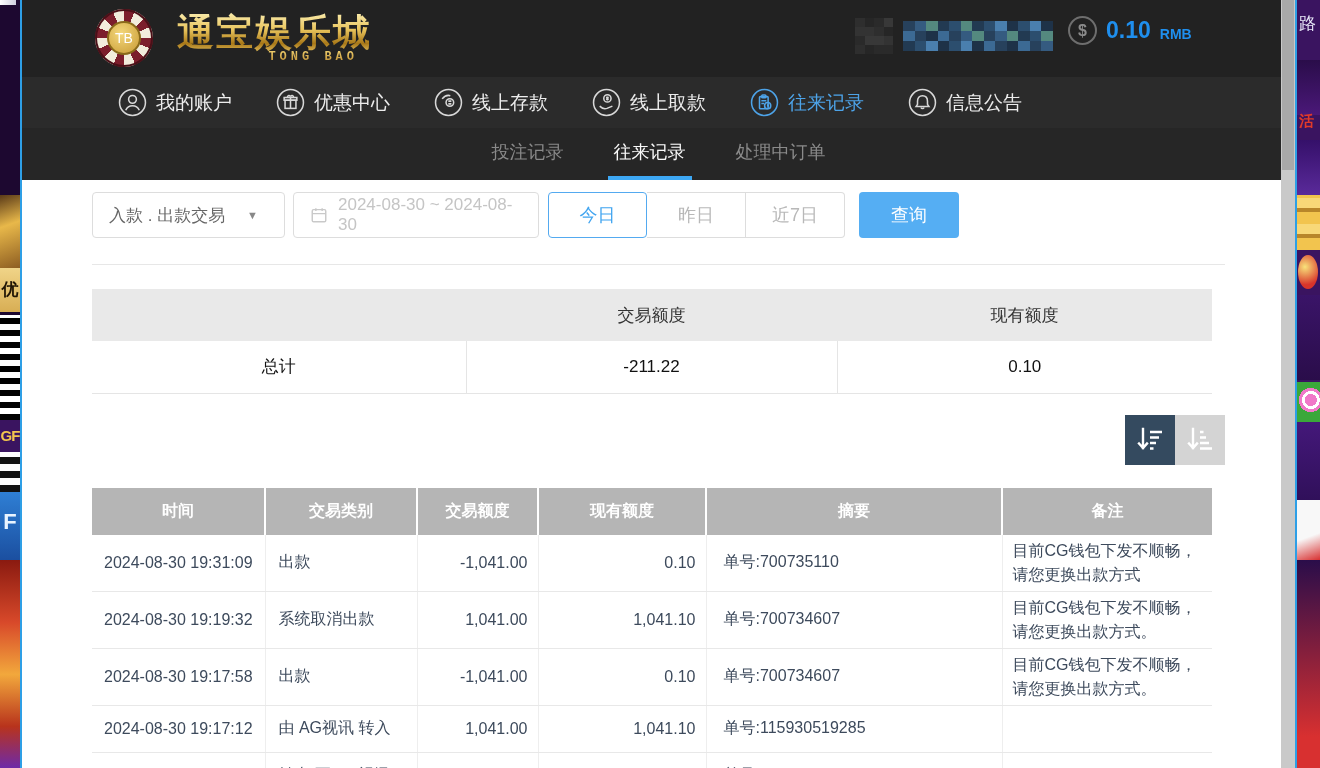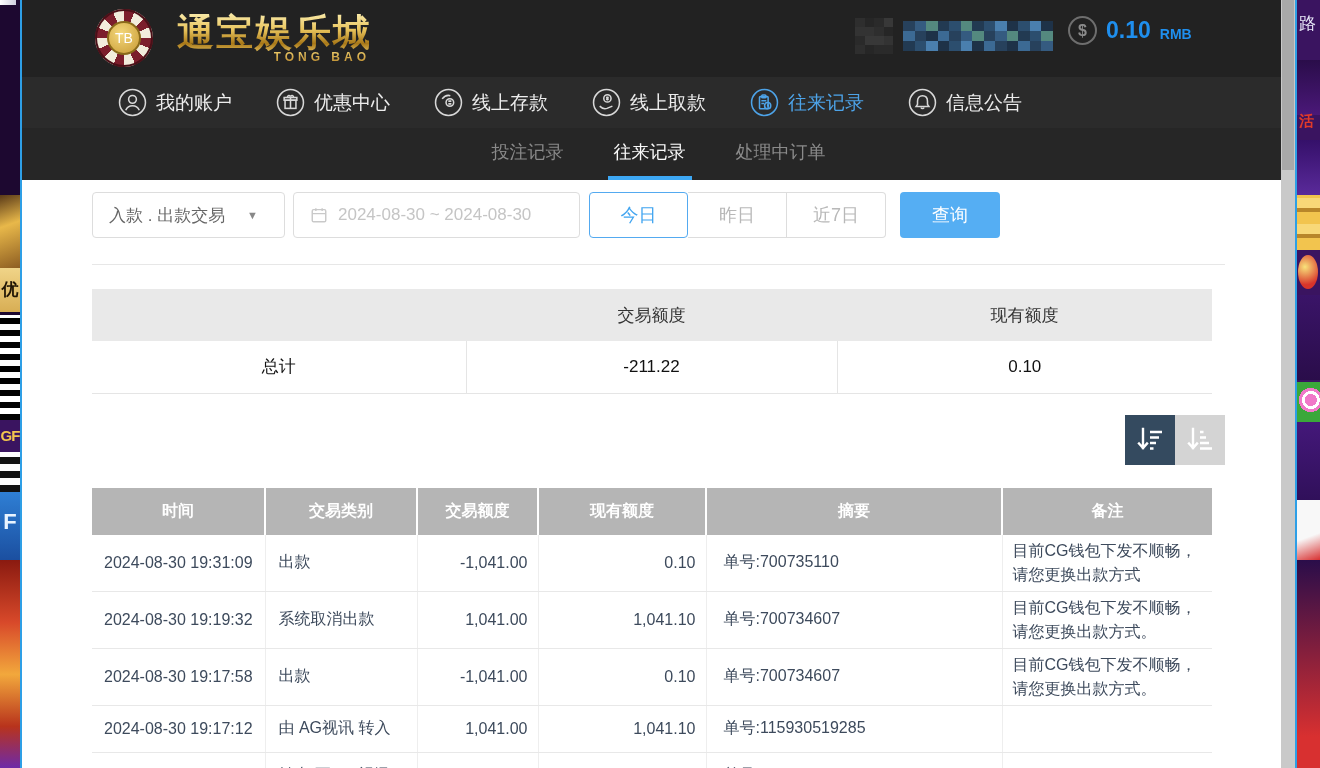--- a/index.html
+++ b/index.html
@@ -46,22 +46,22 @@
   .chip { width:58px; height:58px; border-radius:50%; position:relative; flex:0 0 auto;
     background:conic-gradient(#7c1e2c 0 22deg,#f2ecdc 22deg 45deg,#7c1e2c 45deg 67deg,#f2ecdc 67deg 90deg,#7c1e2c 90deg 112deg,#f2ecdc 112deg 135deg,#7c1e2c 135deg 157deg,#f2ecdc 157deg 180deg,#7c1e2c 180deg 202deg,#f2ecdc 202deg 225deg,#7c1e2c 225deg 247deg,#f2ecdc 247deg 270deg,#7c1e2c 270deg 292deg,#f2ecdc 292deg 315deg,#7c1e2c 315deg 337deg,#f2ecdc 337deg 360deg);
     box-shadow:0 0 0 2px #4a1018 inset; }
   .chip .core { position:absolute; left:50%; top:50%; transform:translate(-50%,-50%); width:34px; height:34px; border-radius:50%;
     background:radial-gradient(circle at 40% 35%,#f4d87c,#c89a34); border:2px solid #8a6a1a;
     color:#fff; font-weight:normal; font-size:14px; display:flex; align-items:center; justify-content:center; }
   .brand-text { margin-left:24px; position:relative; }
   .brand-name { font-size:37px; font-weight:bold; letter-spacing:2px; line-height:1.25;
     background:linear-gradient(180deg,#f8e9a8 10%,#e9c45c 45%,#a87818 75%,#f0d070); -webkit-background-clip:text; background-clip:text; color:transparent;
     font-family:"DejaVu Serif","Liberation Serif",serif; }
-  .brand-sub { position:absolute; right:2px; bottom:-9px; font-size:12px; font-weight:bold; letter-spacing:4px;
-    background:linear-gradient(180deg,#f0d070,#b8862a); -webkit-background-clip:text; background-clip:text; color:transparent; }
+  .brand-sub { position:absolute; right:14px; bottom:-9px; font-size:12px; font-weight:bold; letter-spacing:4px;
+    background:linear-gradient(180deg,#f0d070,#b8862a); -webkit-background-clip:text; background-clip:text; color:transparent;font-family:Liberation Mono, monospace; }
 
   .userarea { position:absolute; left:833px; top:18px; display:flex; align-items:center; gap:10px; }
   .px-block { display:grid; image-rendering:pixelated; }
   .px-avatar { width:38px; height:36px; grid-template-columns:repeat(4,1fr); grid-template-rows:repeat(4,1fr); }
   .px-name { width:150px; height:30px; grid-template-columns:repeat(13,1fr); grid-template-rows:repeat(3,1fr); }
 
   .balance { position:absolute; left:1046px; top:16px; display:flex; align-items:center; gap:9px; }
   .dollar-circle { width:29px; height:29px; border-radius:50%; border:2px solid #6e6e6e; color:#8a8a8a; font-size:16px; font-weight:bold; display:flex; align-items:center; justify-content:center; }
   .balance .amt { color:#1f8fee; font-size:23px; font-weight:bold; }
   .balance .cur { color:#1f8fee; font-size:14px; font-weight:bold; padding-top:6px; }
@@ -76,21 +76,21 @@
   
   .subtabs { height:52px; background:#262626; display:flex; justify-content:center; gap:38px; }
   .subtab { height:52px; display:flex; align-items:center; padding:0 6px; font-size:18px; color:#8a8a8a; border-bottom:4px solid transparent; cursor:pointer;font-family:Liberation Serif, serif; }
   .subtab.active { color:#fafafa; border-bottom-color:#3da8f5; }
 
   
   .content { position:relative; background:#fff; padding:12px 70px 0 70px; }
   .filter-row { display:flex; height:46px; }
   .f-select { width:193px; height:46px; border:1px solid #ddd; border-radius:4px; background:#fff; display:flex; align-items:center; justify-content:space-between; padding:0 26px 0 16px; color:#666; font-size:17px; cursor:pointer; }
   .f-select .arrow { color:#888; font-size:11px; }
-  .f-date { width:287px; height:46px; border:1px solid #ddd; border-radius:4px; margin-left:8px; display:flex; align-items:center; gap:10px; padding:0 12px 0 16px; color:#c5c5c5; font-size:17px; cursor:text; }
+  .f-date { width:246px; height:46px; border:1px solid #ddd; border-radius:4px; margin-left:8px; display:flex; align-items:center; gap:10px; padding:0 12px 0 16px; color:#c5c5c5; font-size:17px; cursor:text; }
   .f-date svg { width:18px; height:18px; stroke:#c9c9c9; flex:0 0 auto; }
   .btn-group { display:flex; margin-left:9px; }
   .qbtn { width:99px; height:46px; background:#fff; border:1px solid #ddd; border-left:none; color:#b8b8b8; font-size:18px; display:flex; align-items:center; justify-content:center; cursor:pointer; }
   .qbtn:first-child { border-left:1px solid #ddd; border-radius:4px 0 0 4px; }
   .qbtn:last-child { border-radius:0 4px 4px 0; }
   .qbtn.active { border:1px solid #54aaf0; color:#42a5f0; border-radius:4px; }
   .search-btn { width:100px; height:46px; margin-left:14px; background:#55aef3; border:none; border-radius:4px; color:#fff; font-size:18px; cursor:pointer; }
 
   .divider { height:1px; background:#e7e7e7; margin-top:26px; }
 

